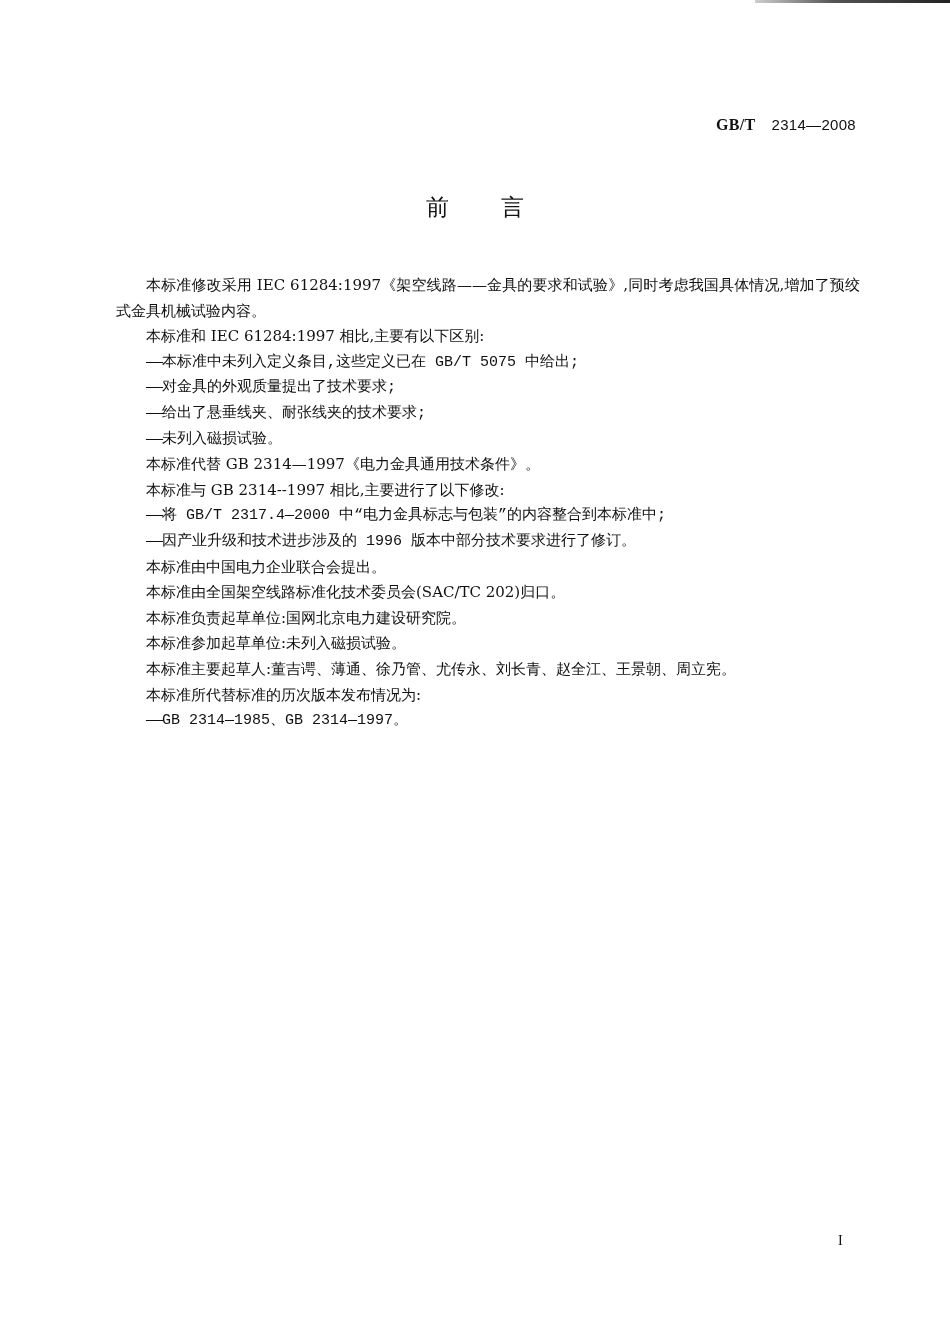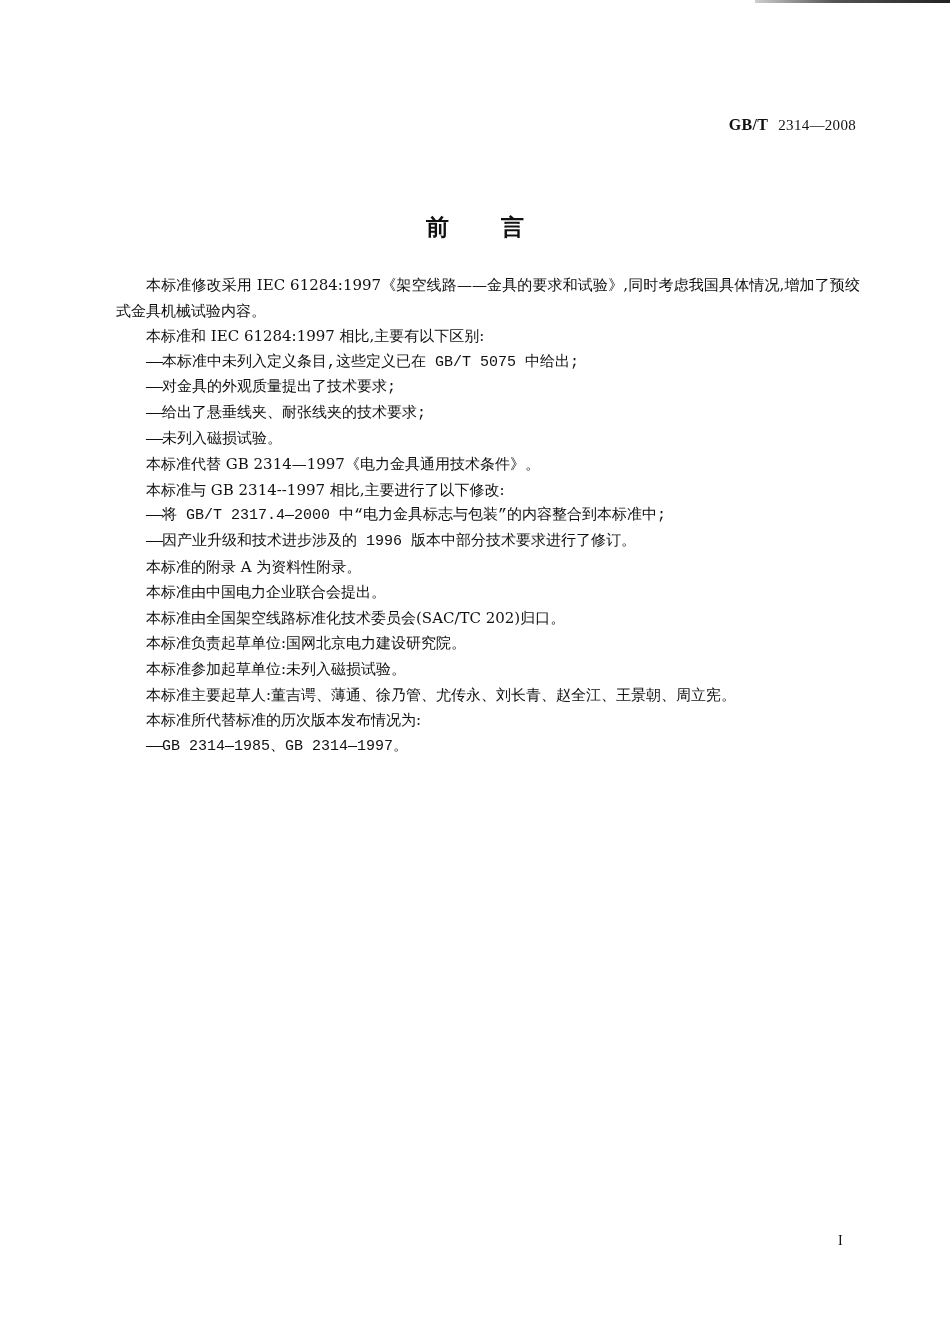--- a/index.html
+++ b/index.html
@@ -28,36 +28,35 @@
       top: 116px;
       right: 94px;
       font-family: "Liberation Serif", serif;
       font-size: 16px;
       letter-spacing: 0.3px;
     }
     .std-number .prefix {
       font-weight: bold;
     }
     .std-number .num {
-      font-family: Liberation Serif, serif;
+      font-family: Liberation Sans, sans-serif;
       font-size: 15px;
-      margin-left: 10px;
+      margin-left: 16px;
     }
     .page-title {
       position: absolute;
       top: 192px;
       left: 0;
       width: 950px;
       text-align: center;
       font-family: "DejaVu Sans", sans-serif;
-      font-weight: bold;
+      font-weight: normal;
       font-size: 23px;
       letter-spacing: 52px;
       text-indent: 52px;
-      margin-top: 20px;
     }
     .content {
       position: absolute;
       top: 273px;
       left: 116px;
       width: 744px;
       font-size: 15px;
       line-height: 25.6px;
     }
     .para {
@@ -96,21 +95,20 @@
   <p class="para">本标准修改采用 IEC 61284:1997《架空线路——金具的要求和试验》,同时考虑我国具体情况,增加了预绞式金具机械试验内容。</p>
   <p class="para">本标准和 IEC 61284:1997 相比,主要有以下区别:</p>
   <p class="dash-item"><span class="dash">——</span><span>本标准中未列入定义条目,这些定义已在 GB/T 5075 中给出;</span></p>
   <p class="dash-item"><span class="dash">——</span><span>对金具的外观质量提出了技术要求;</span></p>
   <p class="dash-item"><span class="dash">——</span><span>给出了悬垂线夹、耐张线夹的技术要求;</span></p>
   <p class="dash-item"><span class="dash">——</span><span>未列入磁损试验。</span></p>
   <p class="para">本标准代替 GB 2314—1997《电力金具通用技术条件》。</p>
   <p class="para">本标准与 GB 2314--1997 相比,主要进行了以下修改:</p>
   <p class="dash-item"><span class="dash">——</span><span>将 GB/T 2317.4—2000 中“电力金具标志与包装”的内容整合到本标准中;</span></p>
   <p class="dash-item"><span class="dash">——</span><span>因产业升级和技术进步涉及的 1996 版本中部分技术要求进行了修订。</span></p>
-  <p class="para">本标准的附录 A 为资料性附录。</p>
   <p class="para">本标准由中国电力企业联合会提出。</p>
   <p class="para">本标准由全国架空线路标准化技术委员会(SAC/TC 202)归口。</p>
   <p class="para">本标准负责起草单位:国网北京电力建设研究院。</p>
   <p class="para">本标准参加起草单位:未列入磁损试验。</p>
   <p class="para">本标准主要起草人:董吉谔、薄通、徐乃管、尤传永、刘长青、赵全江、王景朝、周立宪。</p>
   <p class="para">本标准所代替标准的历次版本发布情况为:</p>
   <p class="dash-item"><span class="dash">——</span><span>GB 2314—1985、GB 2314—1997。</span></p>
 </div>
 
 <div class="page-number">I</div>

